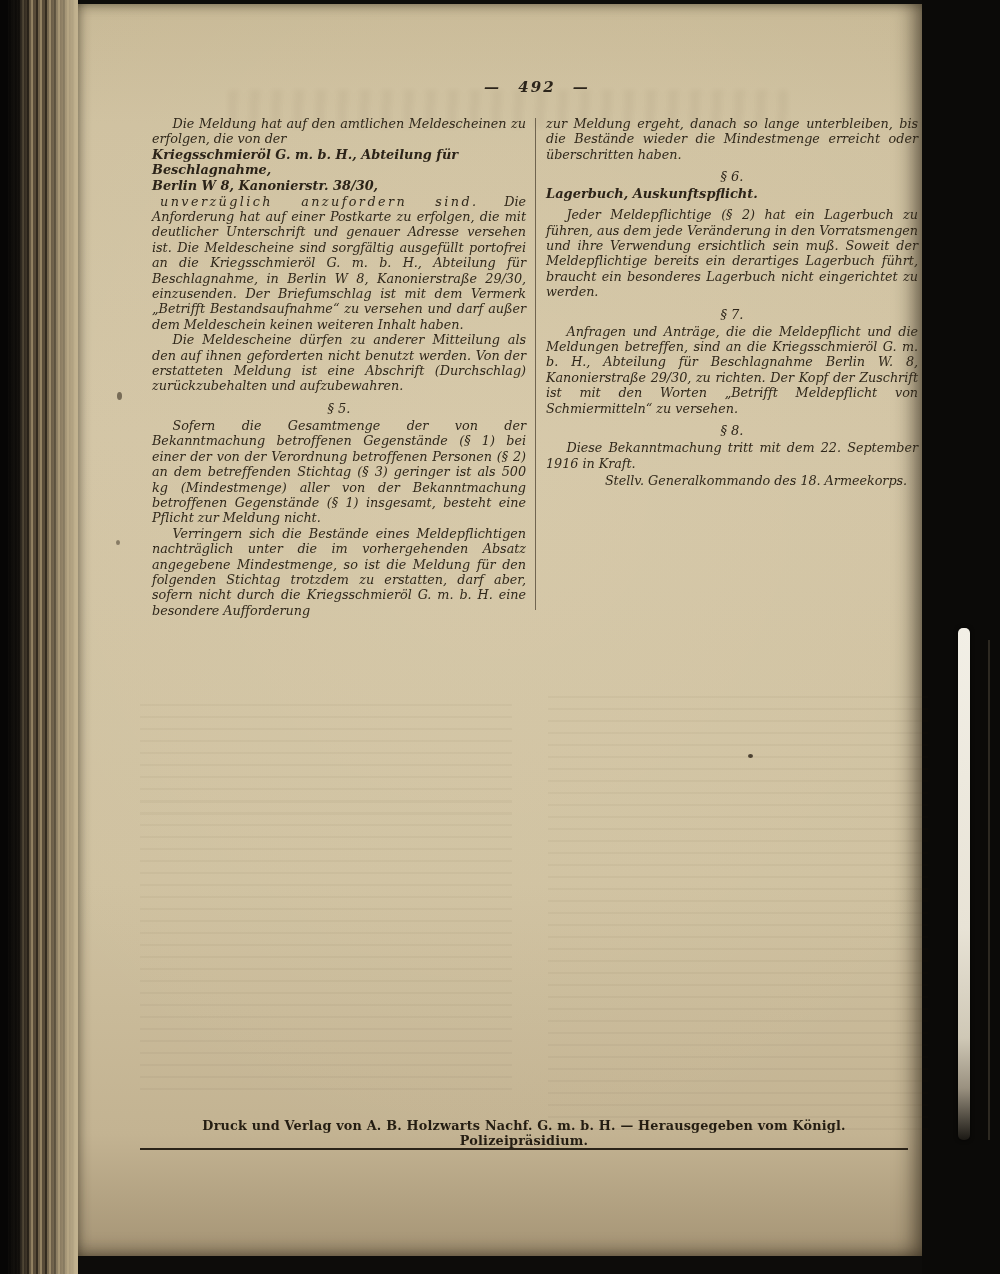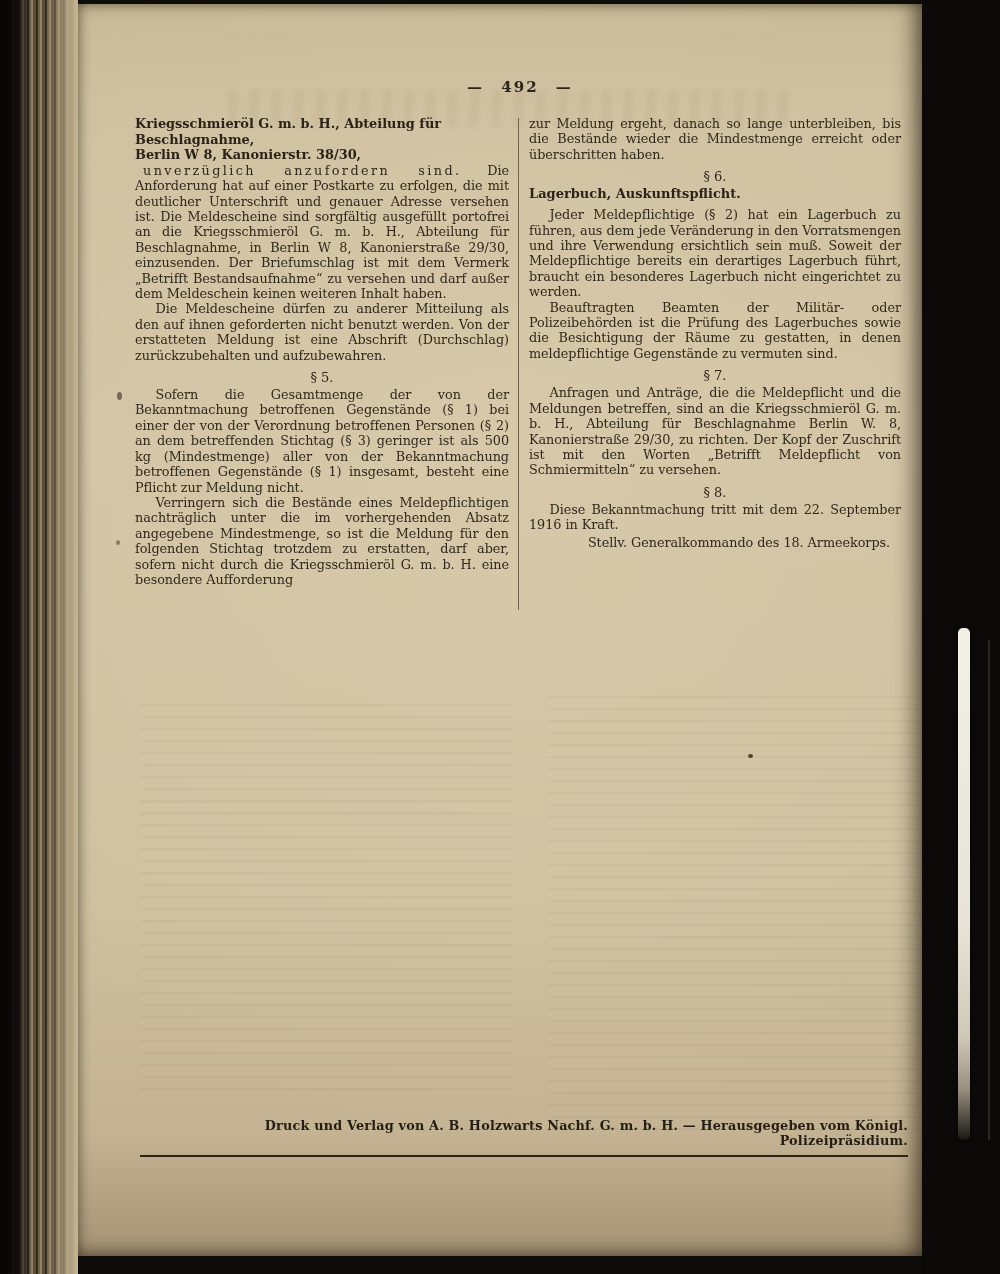--- a/index.html
+++ b/index.html
@@ -62,21 +62,21 @@
   }
   .bleed-l { left:62px; top:700px; width:372px; height:390px; }
   .bleed-r { left:470px; top:692px; width:380px; height:440px; }
 
   .speck { position:absolute; background:#2b2216; border-radius:50%; }
   .s1 { left:39px; top:388px; width:5px; height:8px; opacity:.55; }
   .s2 { left:38px; top:536px; width:4px; height:5px; opacity:.45; }
   .s3 { left:670px; top:750px; width:5px; height:4px; opacity:.8; }
 
   
-  .content { position:absolute; left:57px; top:0; width:770px; }
+  .content { position:absolute; left:74px; top:0; width:770px;font-style:italic; }
   .page-head {
     margin-top:74px; text-align:center;
     font-weight:bold; font-size:15px; letter-spacing:2px; word-spacing:10px;
     color:#2c251b;
   }
   .cols { display:flex; margin-top:20px; }
   .col-left  { width:374px; }
   .col-right { width:372px; }
   .divider {
     width:1px; height:492px; margin:2px 10px 0 9px;
@@ -99,22 +99,22 @@
   .subhead {
     font-weight:bold; font-size:13px; line-height:15px;
     margin:1px 0 6px; color:#2b2318;
   }
   .sperr { letter-spacing:2.4px;margin-left:8px; }
   .place { margin-top:6px; text-indent:1.2em; }
   .sig   { text-indent:4.6em; margin-top:2px; }
 
   .footer {
     position:absolute; left:62px; top:1114px; width:768px;
-    text-align:right; font-weight:bold; font-size:12.8px; color:#241d12;
-    padding-bottom:7px; border-bottom:2px solid #2a2318;
+    text-align:center; font-weight:bold; font-size:12.8px; color:#241d12;
+    border-bottom:2px solid #2a2318;
     letter-spacing:.2px;
   }
 </style>
 </head>
 <body>
 
 <div class="scan">
 
   <div class="edges-left"></div>
 
@@ -133,37 +133,37 @@
     <div class="speck s2"></div>
     <div class="speck s3"></div>
 
     <div class="content">
 
       <div class="page-head">— 492 —</div>
 
       <div class="cols">
 
         <div class="col col-left">
+          <p class="para">Die Meldung hat auf den amtlichen Meldescheinen zu erfolgen, die von der</p>
           <div class="address">Kriegsschmieröl G. m. b. H., Abteilung für Beschlagnahme,</div>
           <div class="address">Berlin W 8, Kanonierstr. 38/30,</div>
           <p class="para noindent"><span class="sperr">unverzüglich anzufordern sind.</span><span> Die Anforderung hat auf einer Postkarte zu erfolgen, die mit deutlicher Unterschrift und genauer Adresse versehen ist. Die Meldescheine sind sorgfältig ausgefüllt portofrei an die Kriegsschmieröl G. m. b. H., Abteilung für Beschlagnahme, in Berlin W 8, Kanonierstraße 29/30, einzusenden. Der Briefumschlag ist mit dem Vermerk „Betrifft Bestandsaufnahme“ zu versehen und darf außer dem Meldeschein keinen weiteren Inhalt haben.</span></p>
           <p class="para">Die Meldescheine dürfen zu anderer Mitteilung als den auf ihnen geforderten nicht benutzt werden. Von der erstatteten Meldung ist eine Abschrift (Durchschlag) zurückzubehalten und aufzubewahren.</p>
           <div class="sect">§ 5.</div>
           <p class="para">Sofern die Gesamtmenge der von der Bekanntmachung betroffenen Gegenstände (§ 1) bei einer der von der Verordnung betroffenen Personen (§ 2) an dem betreffenden Stichtag (§ 3) geringer ist als 500 kg (Mindestmenge) aller von der Bekanntmachung betroffenen Gegenstände (§ 1) insgesamt, besteht eine Pflicht zur Meldung nicht.</p>
           <p class="para">Verringern sich die Bestände eines Meldepflichtigen nachträglich unter die im vorhergehenden Absatz angegebene Mindestmenge, so ist die Meldung für den folgenden Stichtag trotzdem zu erstatten, darf aber, sofern nicht durch die Kriegsschmieröl G. m. b. H. eine besondere Aufforderung</p>
         </div>
 
         <div class="divider"></div>
 
         <div class="col col-right">
           <p class="para noindent">zur Meldung ergeht, danach so lange unterbleiben, bis die Bestände wieder die Mindestmenge erreicht oder überschritten haben.</p>
           <div class="sect">§ 6.</div>
           <div class="subhead">Lagerbuch, Auskunftspflicht.</div>
           <p class="para">Jeder Meldepflichtige (§ 2) hat ein Lagerbuch zu führen, aus dem jede Veränderung in den Vorratsmengen und ihre Verwendung ersichtlich sein muß. Soweit der Meldepflichtige bereits ein derartiges Lagerbuch führt, braucht ein besonderes Lagerbuch nicht eingerichtet zu werden.</p>
-          <p class="para">Beauftragten Beamten der Militär- oder Polizeibehörden ist die Prüfung des Lagerbuches sowie die Besichtigung der Räume zu gestatten, in denen meldepflichtige Gegenstände zu vermuten sind.</p>
           <div class="sect">§ 7.</div>
           <p class="para">Anfragen und Anträge, die die Meldepflicht und die Meldungen betreffen, sind an die Kriegsschmieröl G. m. b. H., Abteilung für Beschlagnahme Berlin W. 8, Kanonierstraße 29/30, zu richten. Der Kopf der Zuschrift ist mit den Worten „Betrifft Meldepflicht von Schmiermitteln“ zu versehen.</p>
           <div class="sect">§ 8.</div>
           <p class="para">Diese Bekanntmachung tritt mit dem 22. September 1916 in Kraft.</p>
           <p class="para sig">Stellv. Generalkommando des 18. Armeekorps.</p>
         </div>
 
       </div>
     </div>
 

